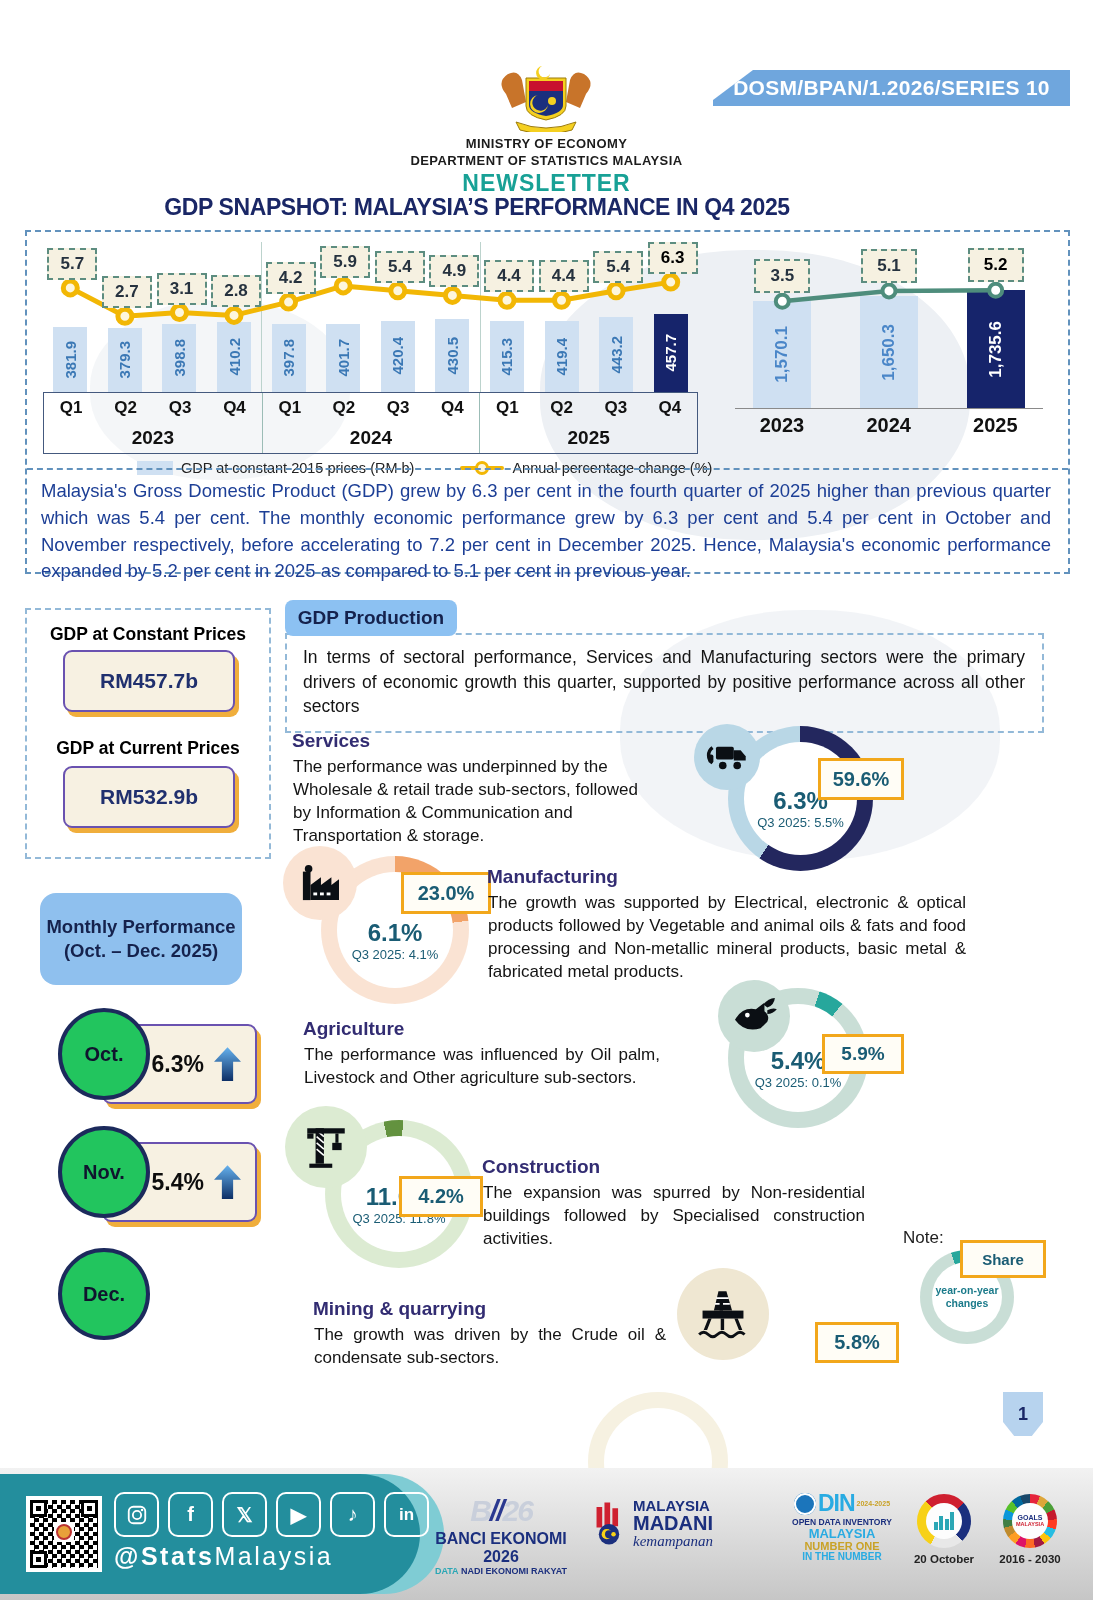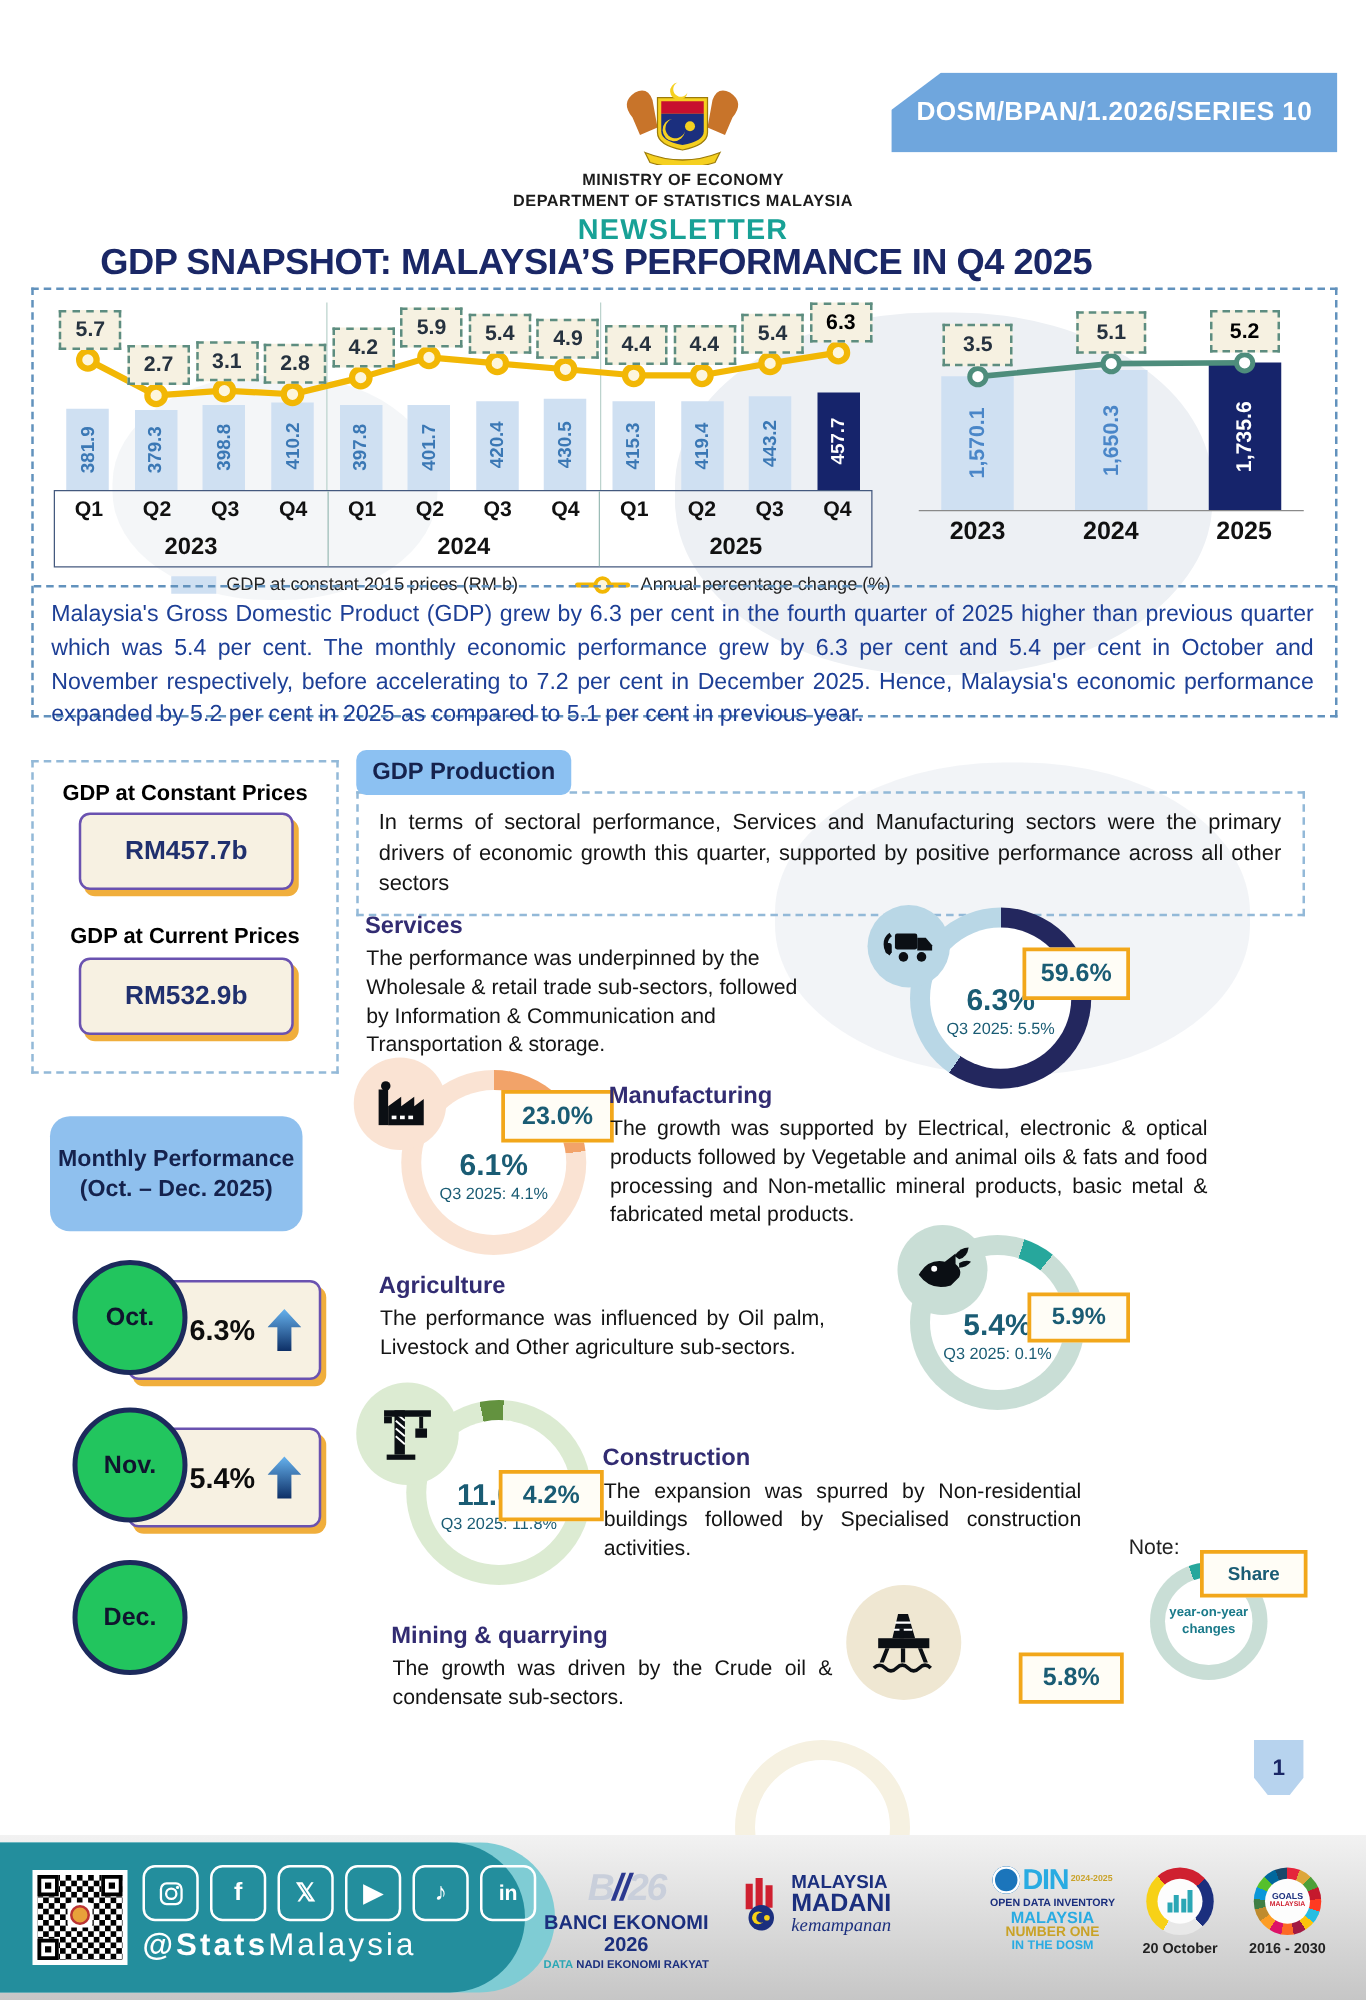--- a/index.html
+++ b/index.html
@@ -3,27 +3,27 @@
 <meta charset="utf-8">
 <style>
   html,body{margin:0;padding:0;background:#9aa0a6;}
   .page{position:relative;width:1093px;height:1600px;margin:0 auto;background:#ffffff;
         font-family:"Liberation Sans",sans-serif;overflow:hidden;}
   .abs{position:absolute;}
   .blob{position:absolute;background:#edf0f4;border-radius:48%;z-index:0;}
   .z{z-index:2;}
 
   
-  .series-badge{left:713px;top:58px;width:357px;height:64px;background:#6fa6dd;color:#fff;
+  .series-badge{left:713px;top:70px;width:357px;height:36px;background:#6fa6dd;color:#fff;
     font-weight:bold;font-size:21px;display:flex;align-items:center;justify-content:center;
     clip-path:polygon(40px 0,100% 0,100% 100%,0 100%,0 30px);letter-spacing:.3px;}
   .ministry{left:0;top:136px;width:1093px;text-align:center;font-size:13px;font-weight:bold;color:#1c1c1c;letter-spacing:.4px;}
   .dept{left:0;top:153px;width:1093px;text-align:center;font-size:13px;font-weight:bold;color:#1c1c1c;letter-spacing:.4px;}
   .newsletter{left:0;top:170px;width:1093px;text-align:center;font-size:23px;font-weight:800;color:#18a196;letter-spacing:1px;}
-  .main-title{left:0;top:194px;width:954px;text-align:center;font-size:29px;font-weight:800;color:#1a2766;letter-spacing:-.4px;}
+  .main-title{left:0;top:194px;width:954px;text-align:center;font-size:23px;font-weight:800;color:#1a2766;letter-spacing:-.4px;}
 
   
   .chart-section{left:25px;top:230px;width:1041px;height:340px;border:2px dashed #6292bd;z-index:2;}
   #qchart{position:absolute;left:16px;top:10px;width:655px;height:150px;}
   .qbar{position:absolute;bottom:0;width:34px;background:#cfe0f2;display:flex;align-items:center;justify-content:center;}
   .qbar span{writing-mode:vertical-rl;transform:rotate(180deg);font-size:15px;font-weight:bold;color:#3b78b5;white-space:nowrap;}
   .qbar.hl{background:#16246b;}
   .qbar.hl span{color:#fff;}
   .pctbox{position:absolute;width:46px;height:28px;background:#f6f1e1;border:2px dashed #5d8d80;
     display:flex;align-items:center;justify-content:center;font-size:17px;font-weight:bold;color:#26323f;}
@@ -540,21 +540,21 @@
 
     <div class="logo-block" style="left:772px;top:22px;width:140px;">
       <div class="odin-mark">
           <span class="globe"></span>
           <b>DIN</b>
           <span class="odin-years">2024-2025</span>
         </div>
       <div class="odin-l1">OPEN DATA INVENTORY</div>
       <div class="odin-l2">MALAYSIA</div>
       <div class="odin-l3">NUMBER ONE</div>
-      <div class="odin-l4">IN THE DOSM</div>
+      <div class="odin-l4">IN THE NUMBER</div>
     </div>
 
     <div class="logo-block" style="left:908px;top:26px;width:72px;">
       <div class="ring mystats-ring">
           <div class="ring-hole">
             <span class="bars-glyph">
               <i style="height:8px;"></i>
               <i style="height:14px;"></i>
               <i style="height:11px;"></i>
               <i style="height:18px;"></i>

